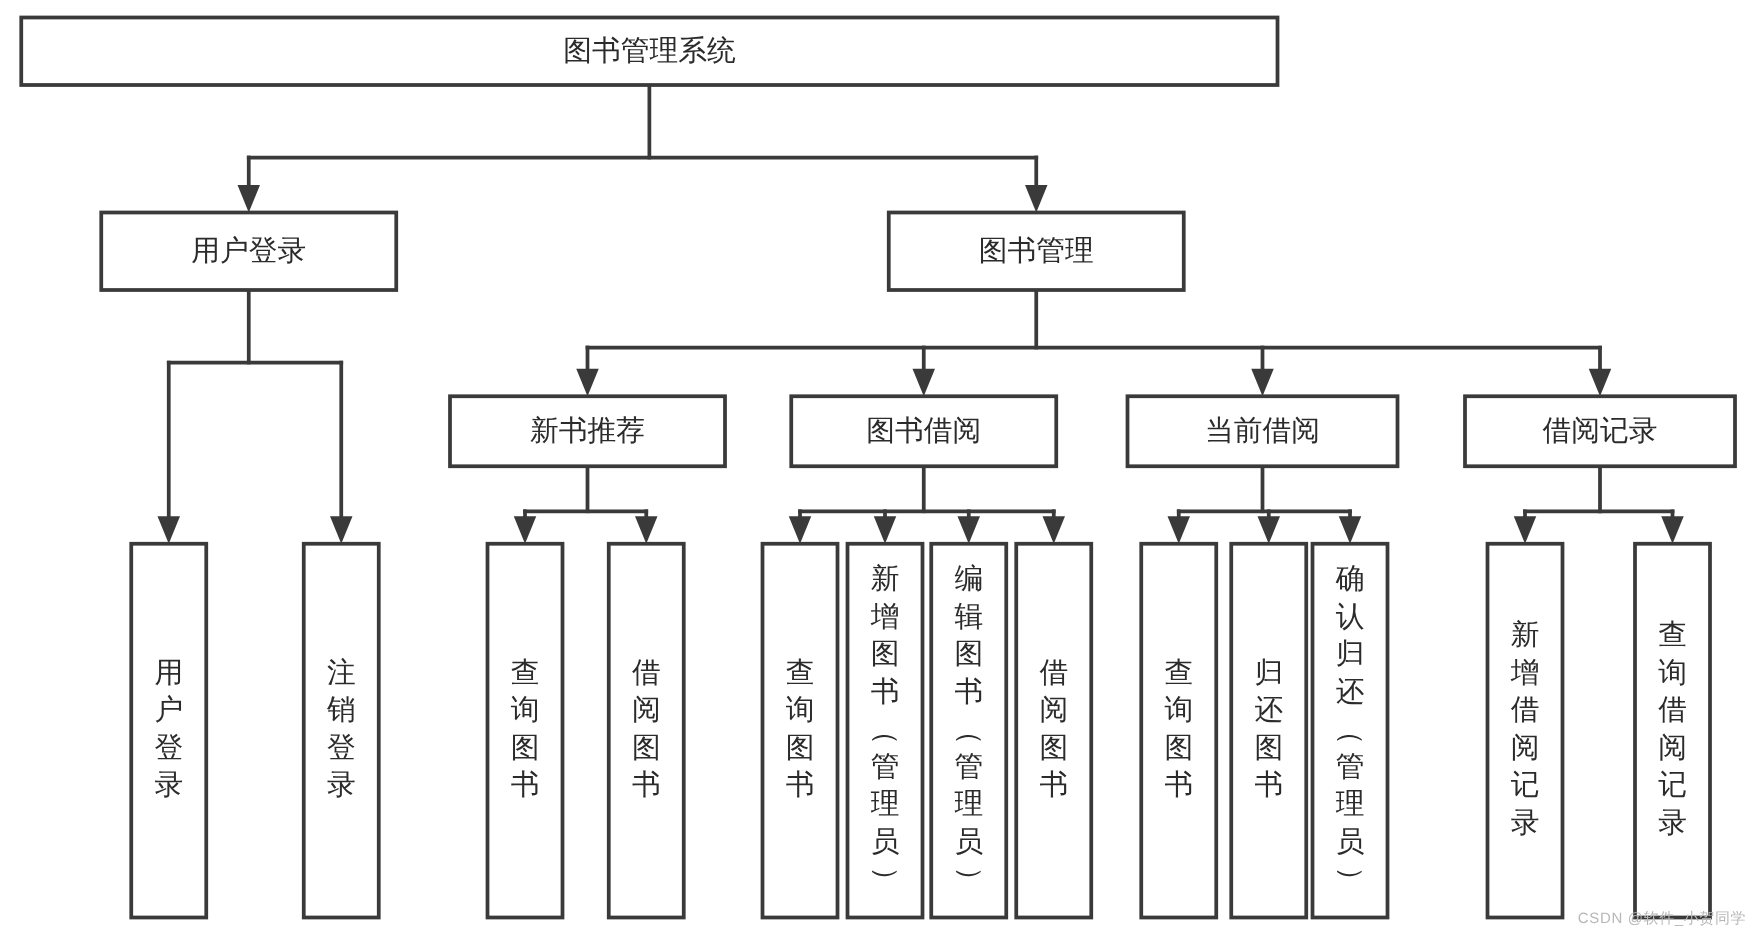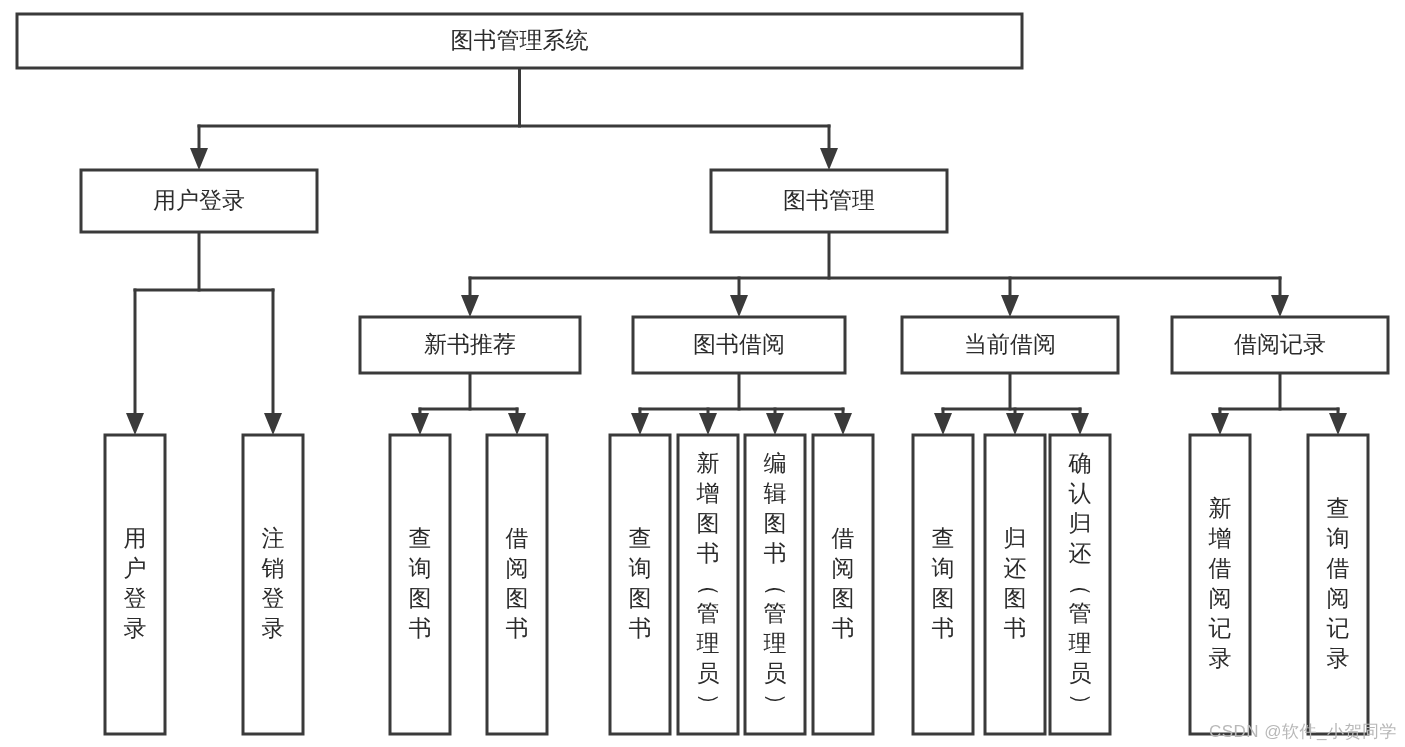--- a/index.html
+++ b/index.html
@@ -53,21 +53,21 @@
     font-size: 23px;
     fill: #2b2b2b;
     text-anchor: middle;
     dominant-baseline: middle;
   }
   .watermark-text {
     position: absolute;
     right: 8px;
     bottom: 4px;
     font-family: "Liberation Sans", "DejaVu Sans", sans-serif;
-    font-size: 17px;
+    font-size: 12px;
     color: #b8b8b8;
     white-space: nowrap;
     letter-spacing: 0.5px;
   }
 </style>
 </head>
 <body>
 
 <div id="diagram-root">
 

